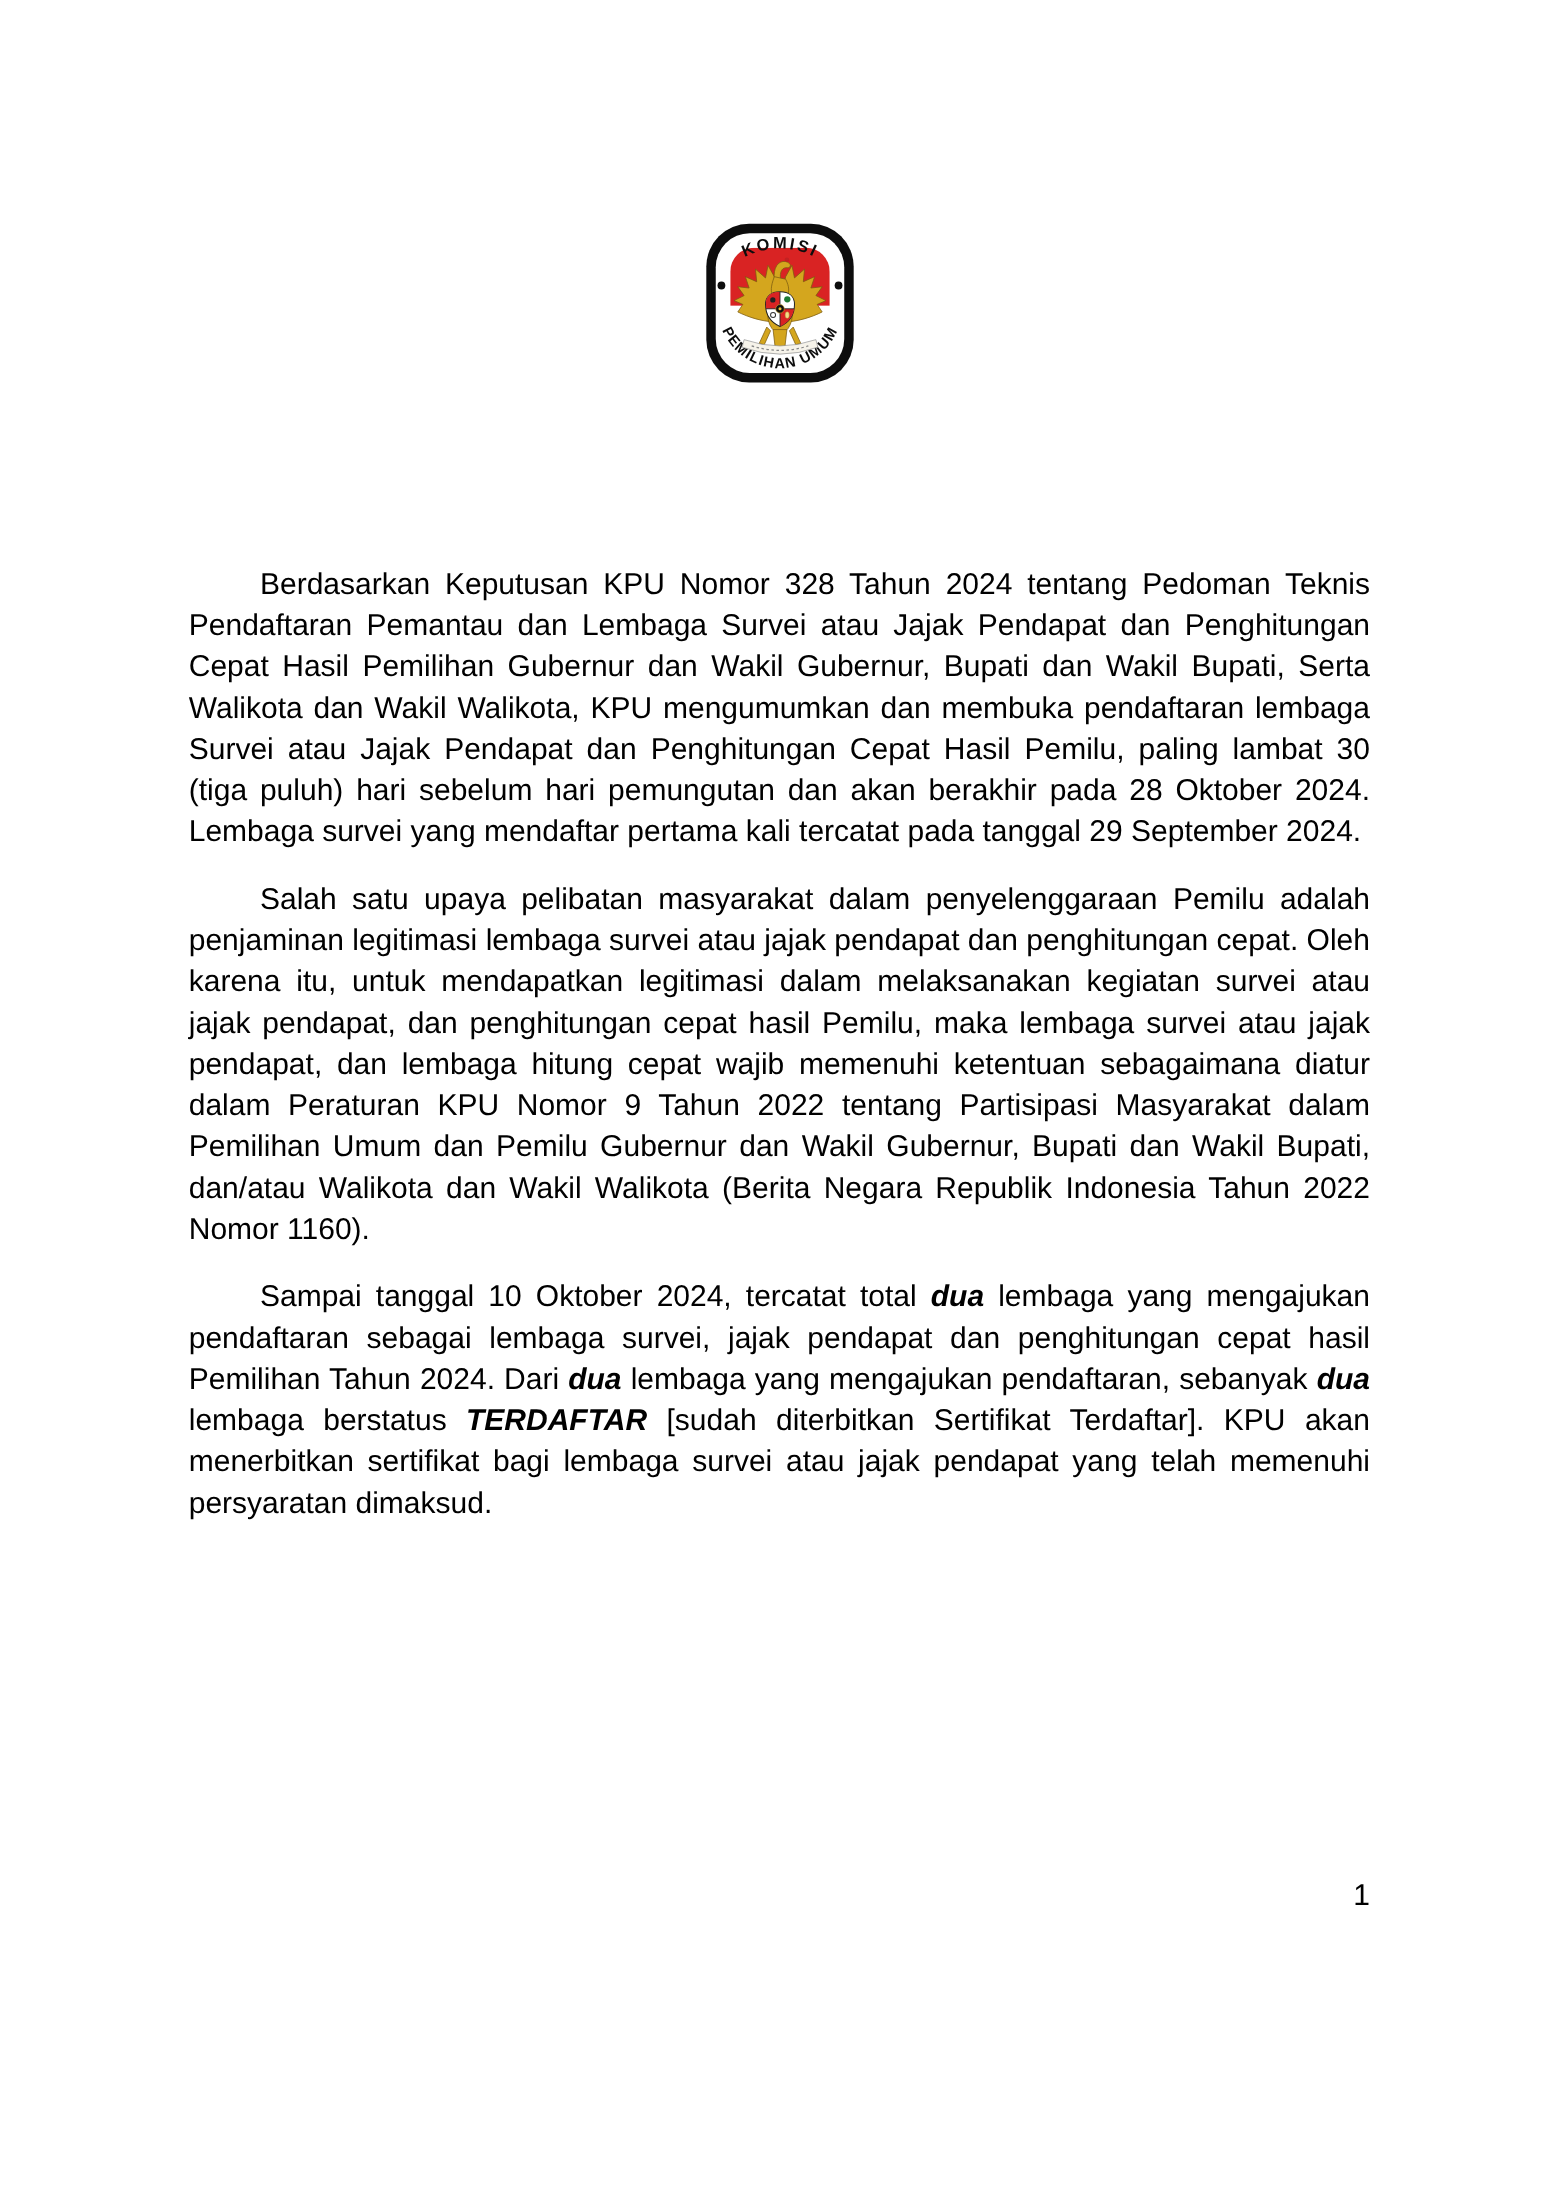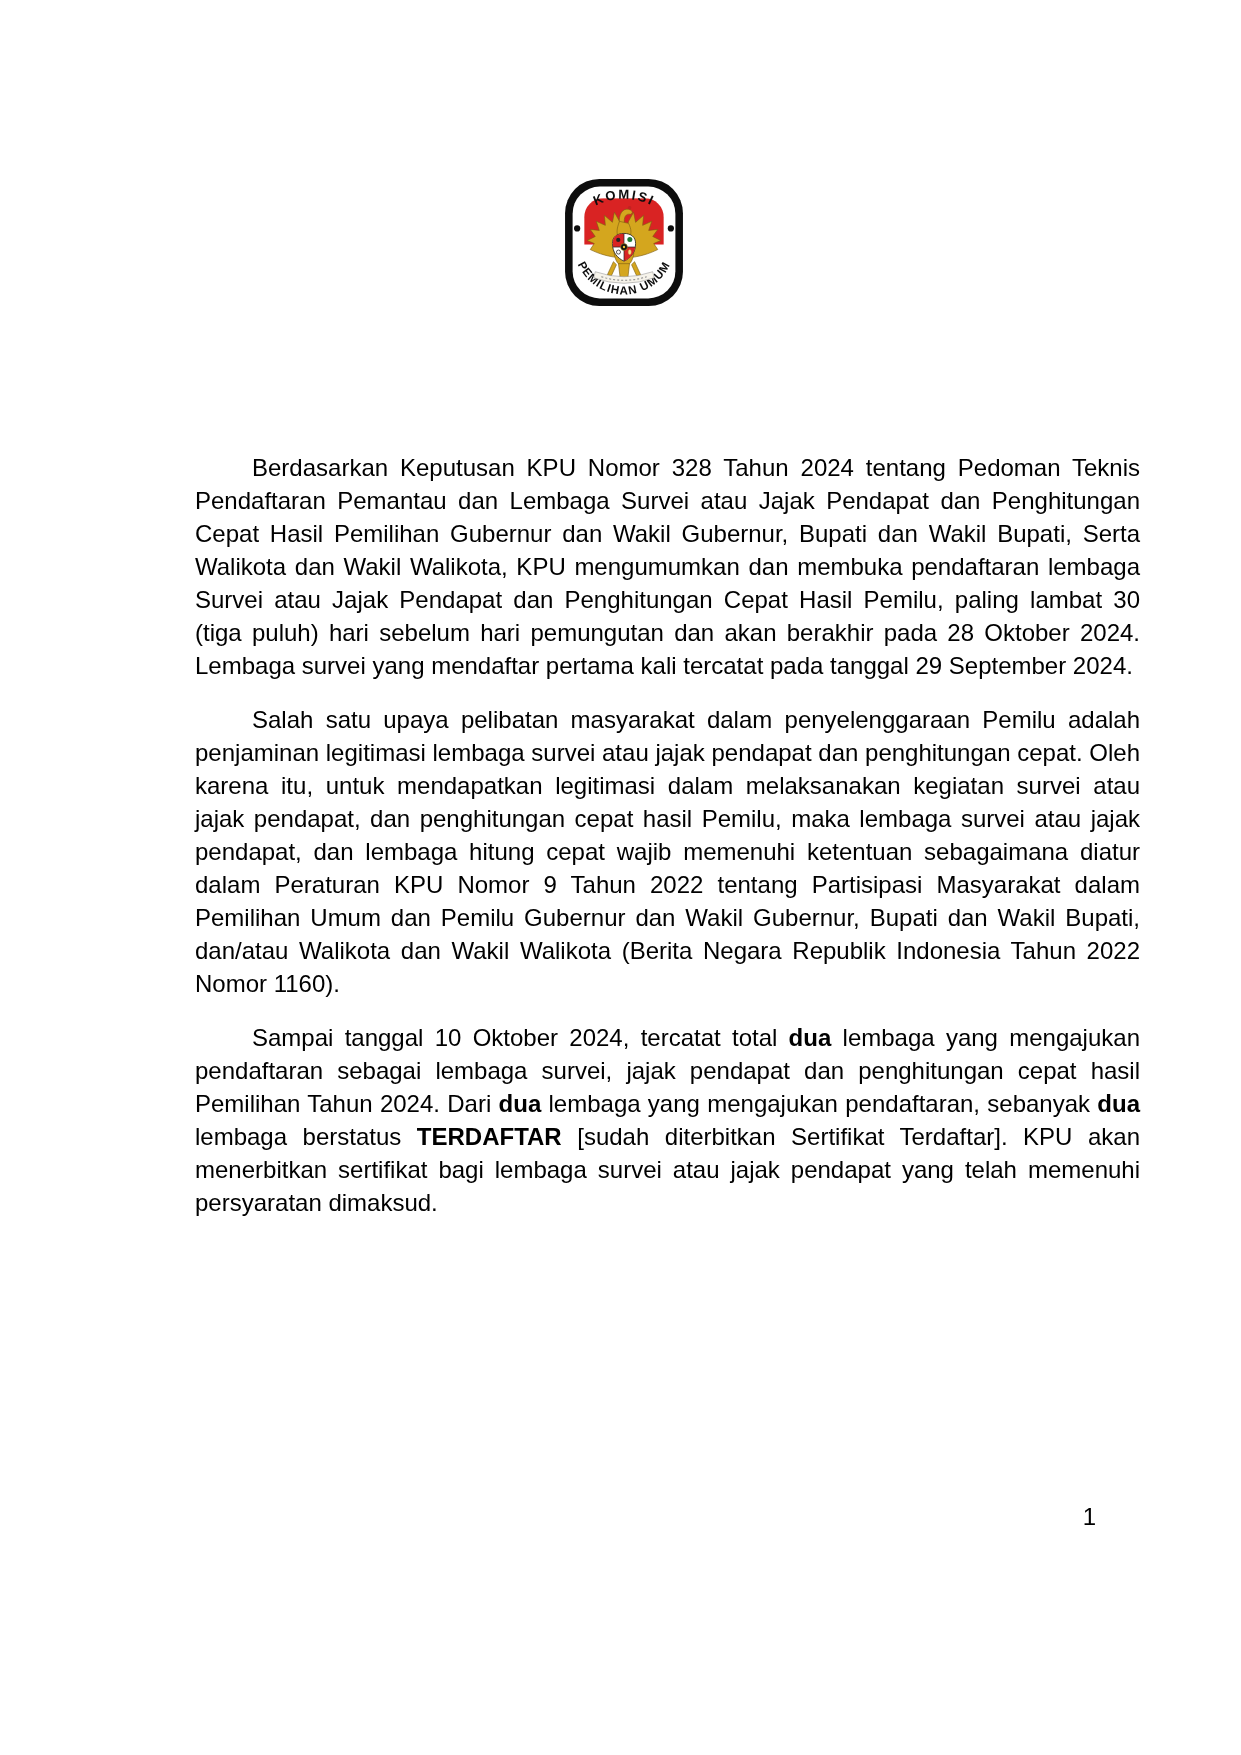--- a/index.html
+++ b/index.html
@@ -37,27 +37,26 @@
   }
 
   .content {
     position:absolute;
     top:451px;
     left:151px;
     width:945px;
     font-size:24px;
     line-height:33px;
     text-align:justify;
-    margin-left:44px;
   }
   .content p {
     text-indent:57px;
     margin:0 0 21px 0;
   }
-  .content b { font-weight:700; }
+  .content b { font-weight:700;font-style:italic; }
 
   .page-number {
     position:absolute;
     top:1500px;
     right:145px;
     font-size:24px;
     line-height:33px;
   }
 
   .arc-text {

